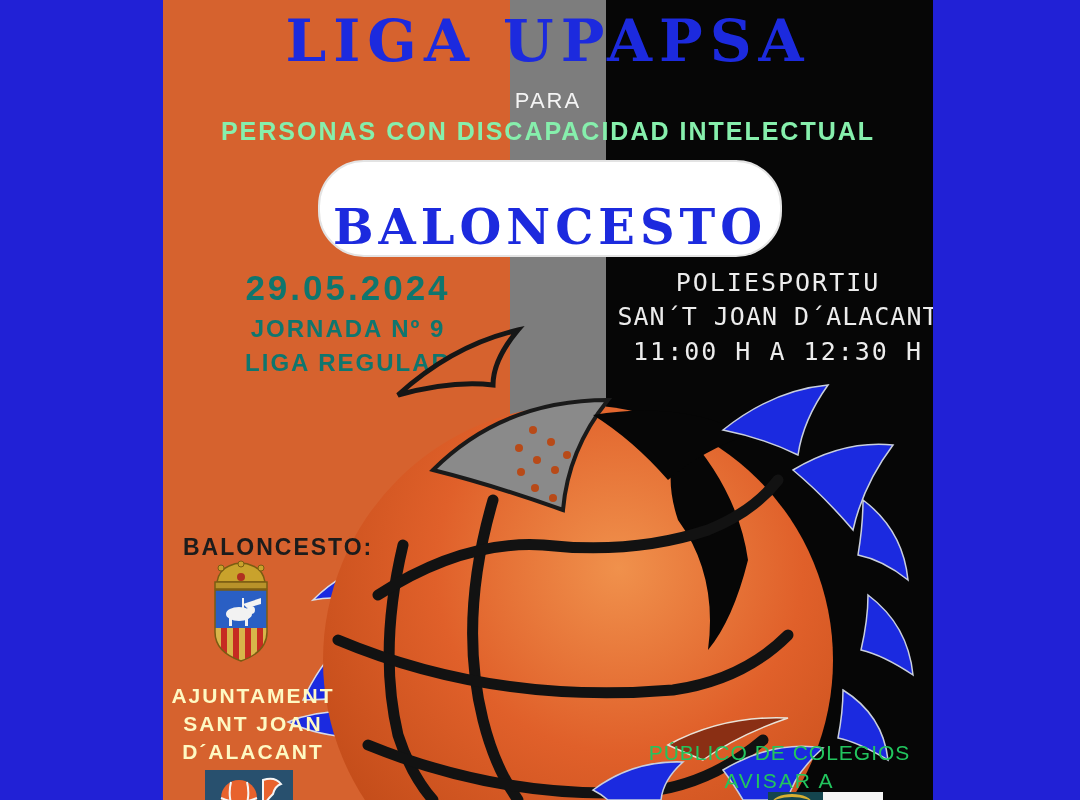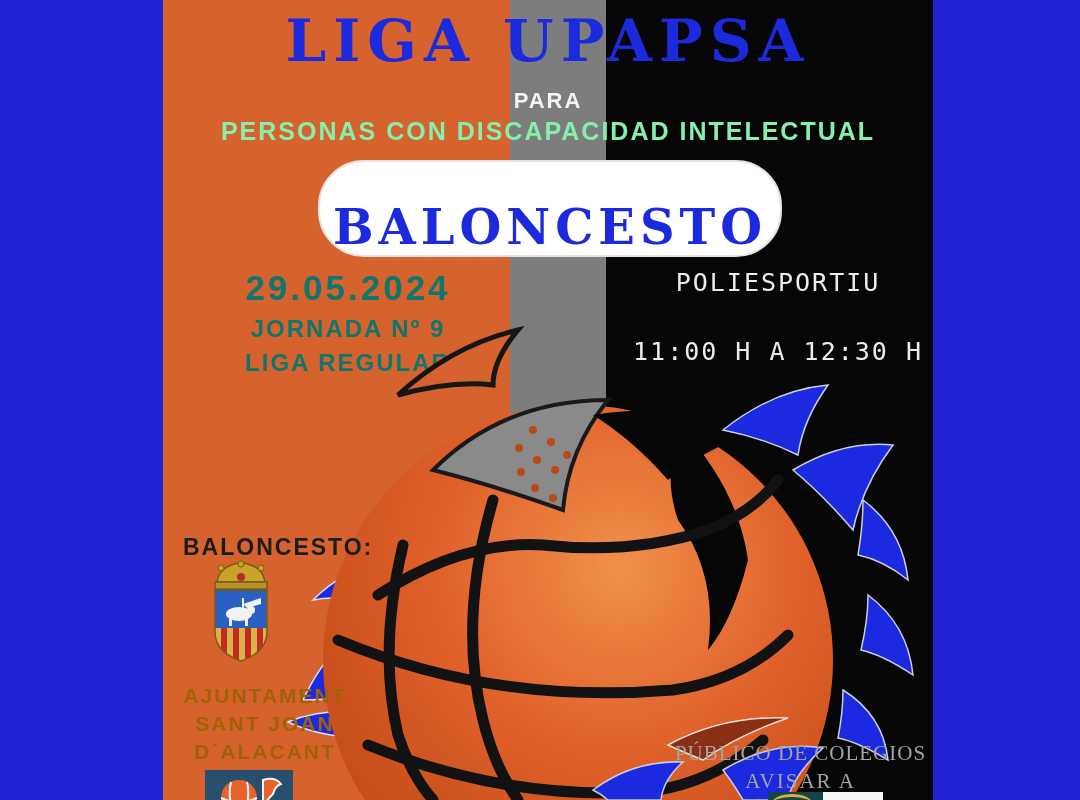--- a/index.html
+++ b/index.html
@@ -25,21 +25,21 @@
 
   .txt{position:absolute;margin:0;white-space:nowrap;}
 
   .poster-title{
     left:0;width:770px;top:12px;text-align:center;
     font-family:"DejaVu Serif",serif;font-weight:900;font-size:58px;line-height:1;
     color:#1c2ade;letter-spacing:7px;
   }
   .tag1{
     left:0;width:770px;top:88px;text-align:center;
-    font-weight:700;font-size:22px;color:#f4f4f4;letter-spacing:2px;
+    font-weight:400;font-size:22px;color:#f4f4f4;letter-spacing:2px;
   }
   .tag2{
     left:0;width:770px;top:117px;text-align:center;
     font-weight:800;font-size:25px;color:#86efac;letter-spacing:2px;
   }
   .sport-pill{
     position:absolute;left:155px;top:160px;width:460px;height:93px;
     background:#ffffff;border-radius:46px;border:2px solid #e3e3e3;
     display:flex;align-items:flex-end;justify-content:center;
   }
@@ -58,33 +58,33 @@
     font-family:"DejaVu Sans Mono",monospace;font-weight:400;
   }
   #venue-name{top:268px;font-size:25px;letter-spacing:2px;}
   #venue-town{top:302px;font-size:25px;letter-spacing:1px;}
   #venue-time{top:337px;font-size:25px;letter-spacing:2px;}
 
   #colaboran{left:20px;top:534px;font-weight:800;font-size:23px;color:#1c1c1c;letter-spacing:2px;}
 
   .crest{position:absolute;left:46px;top:560px;width:64px;height:104px;}
 
-  .council-line{left:0px;width:180px;text-align:center;color:#a16207;font-weight:800;letter-spacing:2px;font-size:21px;padding-left:12px;}
+  .council-line{left:0px;width:180px;text-align:center;color:#fef9c3;font-weight:800;letter-spacing:2px;font-size:21px;}
   #council-1{top:684px;}
   #council-2{top:712px;}
   #council-3{top:740px;}
 
   .upapsa-logo{
     position:absolute;left:42px;top:770px;width:88px;height:40px;
     background:#28506e;overflow:hidden;
   }
 
   .notice-line{
-    left:505px;width:265px;text-align:center;color:#a3a3a3;
-    font-family:Liberation Serif, serif;font-weight:400;z-index:6;
+    left:484px;width:265px;text-align:center;color:#22c55e;
+    font-family:Liberation Sans, sans-serif;font-weight:400;z-index:6;
   }
   #notice-1{top:741px;font-size:21px;letter-spacing:1px;}
   #notice-2{top:769px;font-size:21px;letter-spacing:2px;}
 
   .partner-logo{
     position:absolute;left:605px;top:792px;width:115px;height:14px;
     display:flex;z-index:6;overflow:hidden;
   }
   .partner-logo .pl-left{width:55px;background:#14454e;position:relative;overflow:hidden;}
   .partner-logo .pl-left::after{
@@ -176,20 +176,21 @@
 
   <div class="sport-pill">
     <span>BALONCESTO</span>
   </div>
 
   <p class="txt date-line" id="event-date">29.05.2024</p>
   <p class="txt date-line" id="event-matchday">JORNADA Nº 9</p>
   <p class="txt date-line" id="event-stage">LIGA REGULAR</p>
 
   <p class="txt venue-line" id="venue-name">POLIESPORTIU</p>
+  <p class="txt venue-line" id="venue-town">SAN´T JOAN D´ALACANT</p>
   <p class="txt venue-line" id="venue-time">11:00 H A 12:30 H</p>
 
   <p class="txt z5" id="colaboran">BALONCESTO:</p>
 
   <svg class="crest z5" viewBox="0 0 64 104">
 
     <g>
       <path d="M8 22 Q10 10 20 6 Q32 0 44 6 Q54 10 56 22 Z" fill="#c9a22c" stroke="#7a5c12" stroke-width="1.5"></path>
       <circle cx="12" cy="8" r="3" fill="#c9a22c" stroke="#7a5c12"></circle>
       <circle cx="32" cy="4" r="3" fill="#c9a22c" stroke="#7a5c12"></circle>

